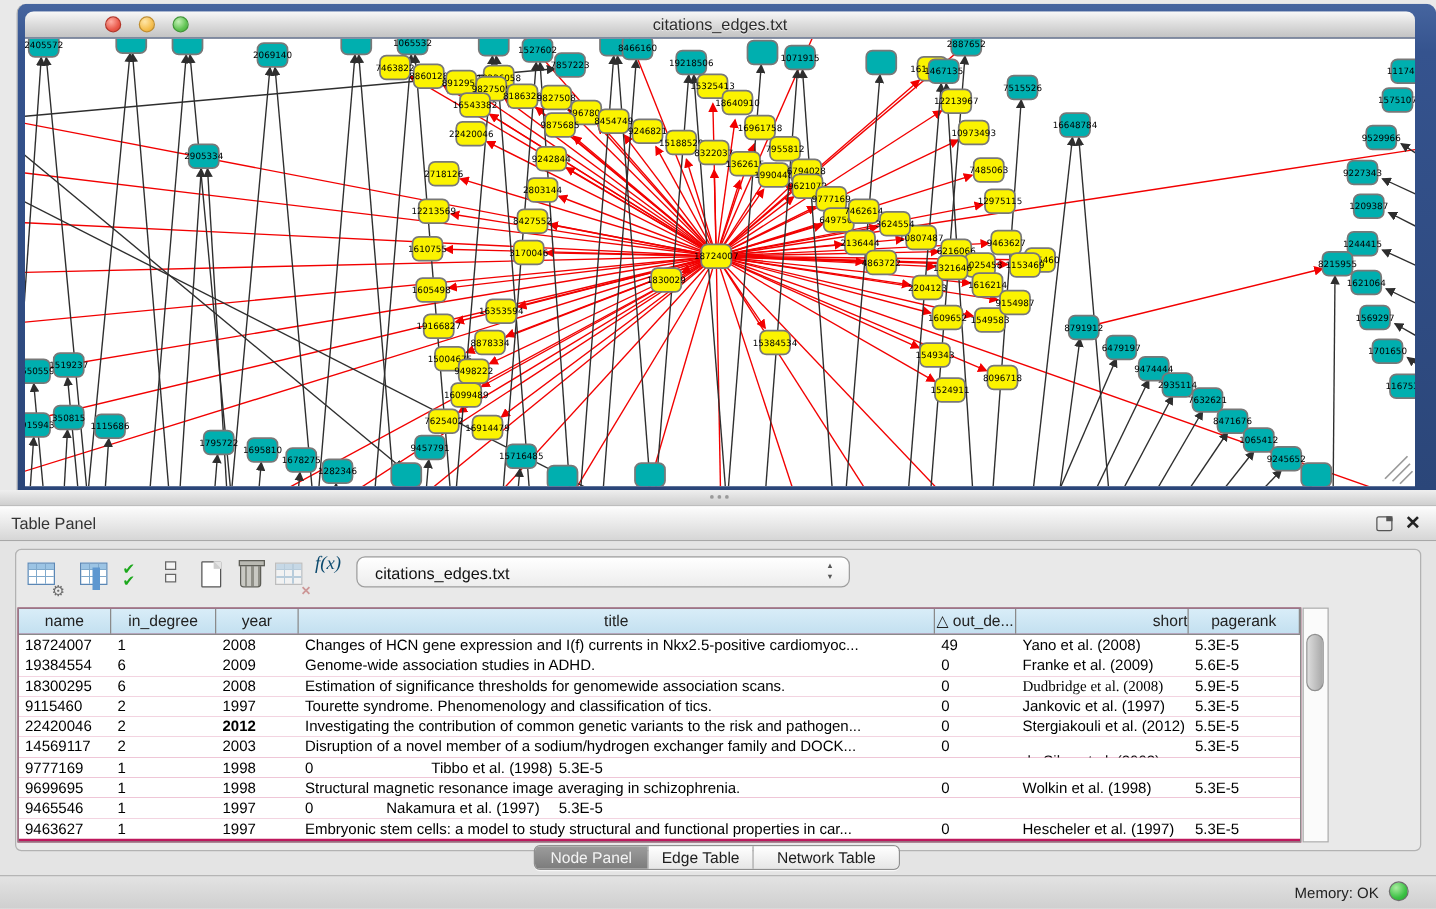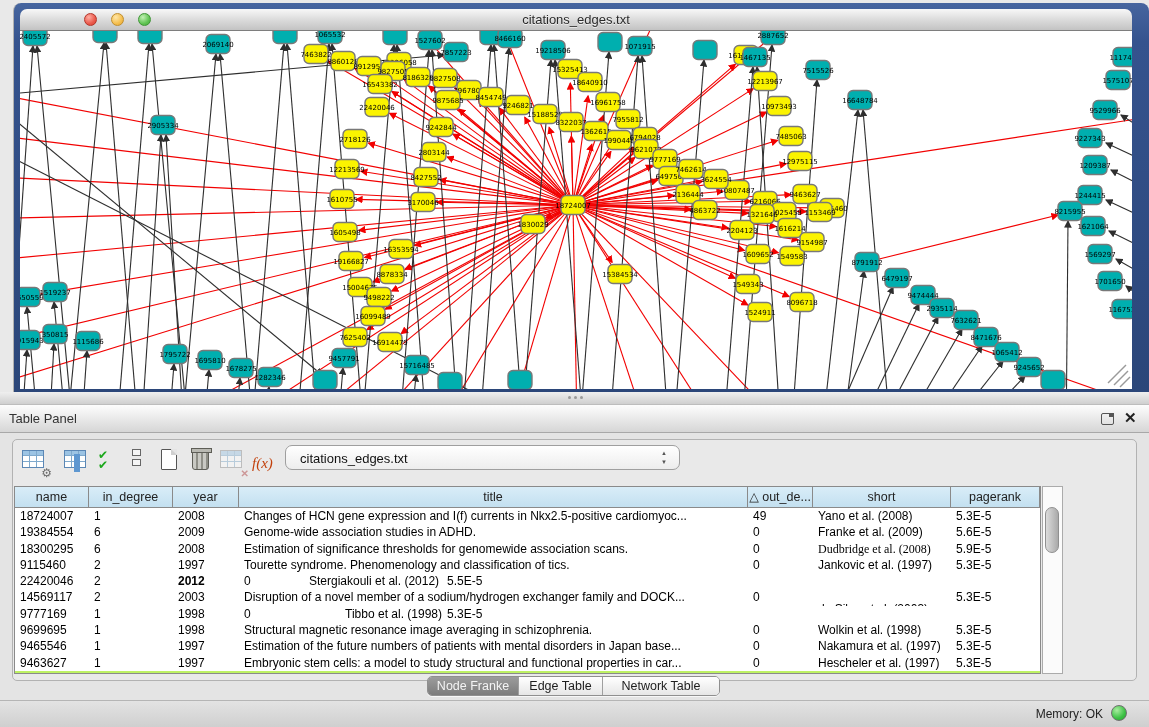--- a/index.html
+++ b/index.html
@@ -66,30 +66,30 @@
   .rows-ic i { display:block; width:9px; height:7px; border:1.5px solid #666; margin:2px 0 3px 6px; background:#f5f5f5; }
   .page-ic { position:absolute; left:5px; top:2px; width:16px; height:21px; background:#fff; border:1px solid #555;
      border-radius:1px; }
   .page-ic::after{ content:""; position:absolute; right:-1px; top:-1px; width:0; height:0;
      border-left:6px solid #cfcfcf; border-top:6px solid #e4e4e4; }
   .trash-ic { position:absolute; left:4px; top:4px; width:17px; height:19px;
      background:repeating-linear-gradient(90deg,#c9c9c3 0 3px,#8f8f87 3px 5px); border:1px solid #5e5e57; border-radius:2px 2px 3px 3px; }
   .trash-ic::before { content:""; position:absolute; left:-2px; top:-4px; width:19px; height:3px; background:#b9b9b2; border:1px solid #5e5e57; }
   .dis-table { opacity:.45; }
   .dis-x { position:absolute; right:-3px; bottom:-4px; font-size:10px; color:#a33; font-weight:bold; }
-  .fx { position:absolute; top:16px; font-style:italic; font-family:"Liberation Serif", serif;
-     font-size:15px; color:#c2410c; }
+  .fx { position:absolute; top:4px; font-style:italic; font-family:"Liberation Serif", serif;
+     font-size:15px; color:#0c4a6e; }
   .combo { position:absolute; left:285px; top:6px; width:395px; height:25px;
      background:linear-gradient(180deg,#ffffff,#ededed); border:1px solid #9f9f9f; border-radius:7px; }
   .combo .val { position:absolute; left:14px; top:5px; font-size:13px; color:#111; }
   .combo .arrows { position:absolute; right:12px; top:3px; font-size:6px; color:#555; line-height:9px; text-align:center; }
 
   
   .tablewrap { position:absolute; left:14px; top:486px; width:1027px; height:188px;
-     border:1px solid #8a8a8a; background:#bef264; overflow:hidden; }
+     border:1px solid #8a8a8a; background:#be185d; overflow:hidden; }
   .thead { display:flex; height:21px; background:linear-gradient(180deg,#d9edf8,#c3e0f0);
      border-bottom:1px solid #8a8a8a; }
   .th { font-size:12.5px; color:#222; text-align:center; line-height:20px;
      border-right:1px solid #8a8a8a; overflow:hidden; white-space:nowrap; }
   .tr { display:flex; height:16.3px; background:#fff; }
   .td { font-size:12px; color:#000; line-height:16px; padding-left:5px;
      overflow:hidden; white-space:nowrap; }
   .vscroll { position:absolute; left:1042px; top:486px; width:21px; height:188px;
      background:#fbfbfb; border:1px solid #ababab; }
   .vthumb { position:absolute; left:2px; top:20px; width:14px; height:46px; border-radius:8px;
@@ -599,21 +599,21 @@
     </span>
   </div>
 
   <div class="tablewrap">
     <div class="thead" id="thead">
         <div class="th" style="width: 74px;">name</div>
         <div class="th" style="width: 84px;">in_degree</div>
         <div class="th" style="width: 66px;">year</div>
         <div class="th" style="width: 509px;">title</div>
         <div class="th" style="width: 65px;">△ out_de...</div>
-        <div class="th" style="width: 138px;">short</div>
+        <div class="th" style="width: 138px; text-align: right;">short</div>
         <div class="th" style="width: 89px;">pagerank</div>
       </div>
     <div id="tbody">
         <div class="tr">
           <div class="td" style="width: 74px;">18724007</div>
           <div class="td" style="width: 84px;">1</div>
           <div class="td" style="width: 66px;">2008</div>
           <div class="td" style="width: 509px;">Changes of HCN gene expression and I(f) currents in Nkx2.5-positive cardiomyoc...</div>
           <div class="td" style="width: 65px;">49</div>
           <div class="td" style="width: 138px;">Yano et al. (2008)</div>
@@ -643,20 +643,21 @@
           <div class="td" style="width: 66px;">1997</div>
           <div class="td" style="width: 509px;">Tourette syndrome. Phenomenology and classification of tics.</div>
           <div class="td" style="width: 65px;">0</div>
           <div class="td" style="width: 138px;">Jankovic et al. (1997)</div>
           <div class="td" style="width: 89px;">5.3E-5</div>
         </div>
         <div class="tr">
           <div class="td" style="width: 74px;">22420046</div>
           <div class="td" style="width: 84px;">2</div>
           <div class="td" style="width: 66px; font-weight: bold;">2012</div>
+          <div class="td" style="width: 509px;">Investigating the contribution of common genetic variants to the risk and pathogen...</div>
           <div class="td" style="width: 65px;">0</div>
           <div class="td" style="width: 138px;">Stergiakouli et al. (2012)</div>
           <div class="td" style="width: 89px;">5.5E-5</div>
         </div>
         <div class="tr">
           <div class="td" style="width: 74px;">14569117</div>
           <div class="td" style="width: 84px;">2</div>
           <div class="td" style="width: 66px;">2003</div>
           <div class="td" style="width: 509px;">Disruption of a novel member of a sodium/hydrogen exchanger family and DOCK...</div>
           <div class="td" style="width: 65px;">0</div>
@@ -677,42 +678,41 @@
           <div class="td" style="width: 66px;">1998</div>
           <div class="td" style="width: 509px;">Structural magnetic resonance image averaging in schizophrenia.</div>
           <div class="td" style="width: 65px;">0</div>
           <div class="td" style="width: 138px;">Wolkin et al. (1998)</div>
           <div class="td" style="width: 89px;">5.3E-5</div>
         </div>
         <div class="tr">
           <div class="td" style="width: 74px;">9465546</div>
           <div class="td" style="width: 84px;">1</div>
           <div class="td" style="width: 66px;">1997</div>
-          <div class="td" style="width: 509px;">Estimation of the future numbers of patients with mental disorders in Japan base...</div>
           <div class="td" style="width: 65px;">0</div>
           <div class="td" style="width: 138px;">Nakamura et al. (1997)</div>
           <div class="td" style="width: 89px;">5.3E-5</div>
         </div>
         <div class="tr">
           <div class="td" style="width: 74px;">9463627</div>
           <div class="td" style="width: 84px;">1</div>
           <div class="td" style="width: 66px;">1997</div>
           <div class="td" style="width: 509px;">Embryonic stem cells: a model to study structural and functional properties in car...</div>
           <div class="td" style="width: 65px;">0</div>
           <div class="td" style="width: 138px;">Hescheler et al. (1997)</div>
           <div class="td" style="width: 89px;">5.3E-5</div>
         </div>
       </div>
   </div>
   <div class="vscroll">
     <div class="vthumb"></div>
   </div>
 
   <div class="tabbar" id="tabbar">
-      <div class="tab sel" style="width: 91px;">Node Franke</div>
+      <div class="tab sel" style="width: 91px;">Node Panel</div>
       <div class="tab" style="width: 84px;">Edge Table</div>
       <div class="tab" style="width: 116px;">Network Table</div>
     </div>
 
   <div class="statusbar">
     <span class="mem">Memory: OK</span>
     <span class="memdot"></span>
   </div>
 
 </div>

